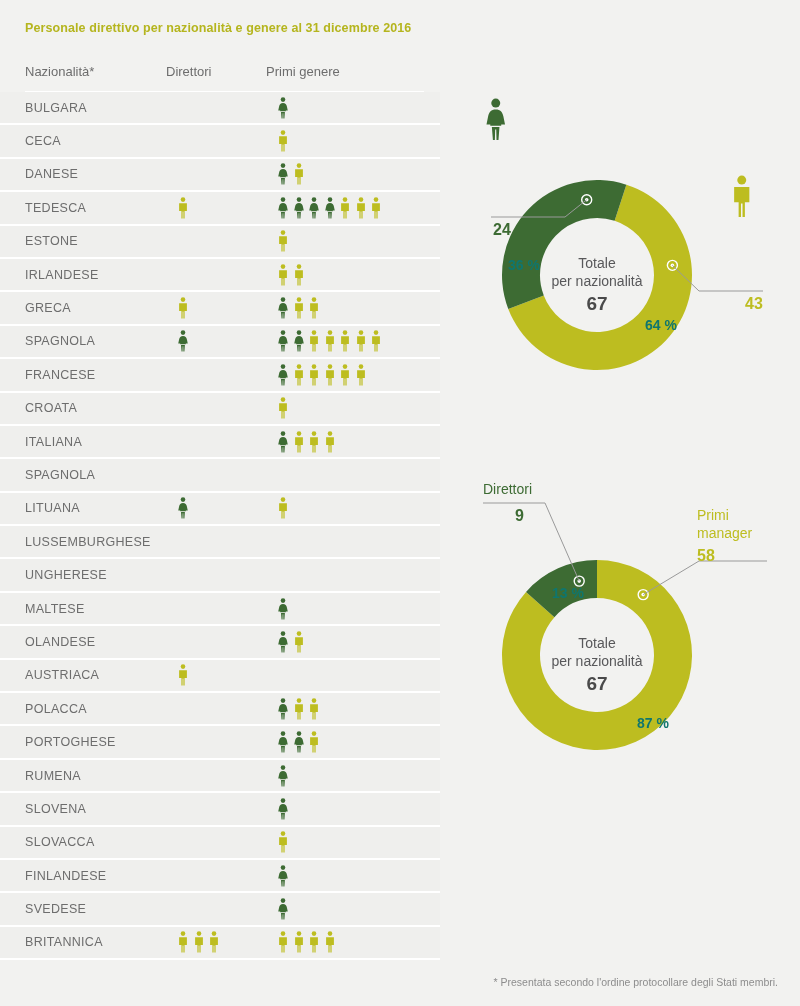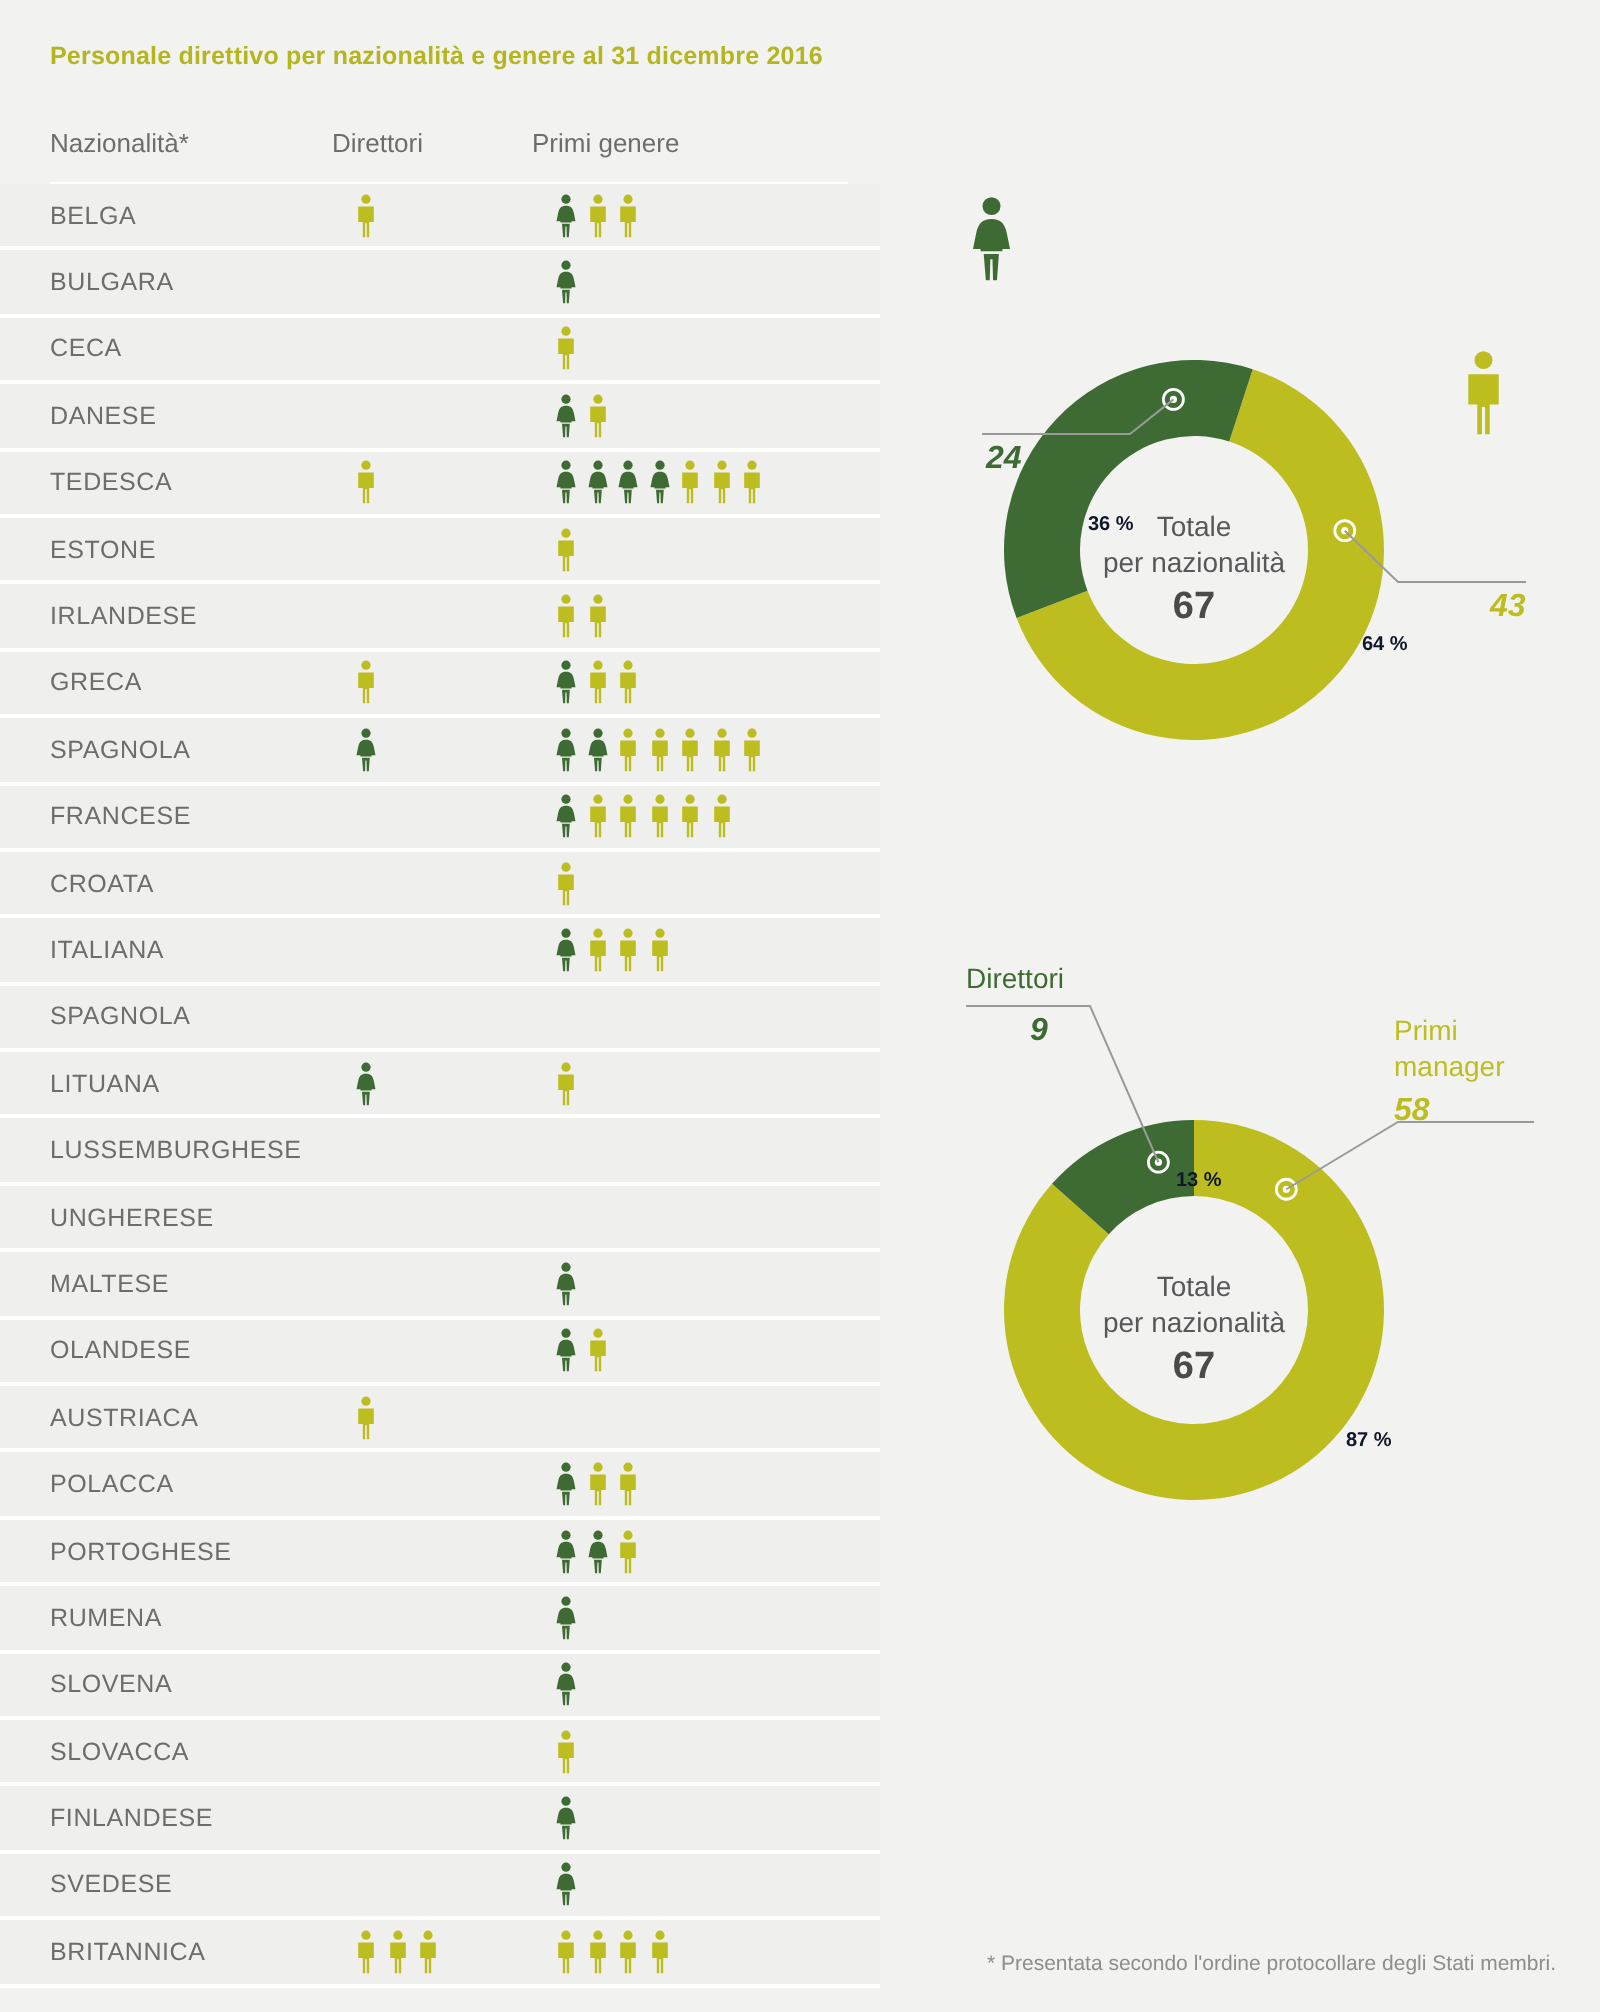--- a/index.html
+++ b/index.html
@@ -43,65 +43,42 @@
   #donut2{left:467px;top:465px;width:320px;height:340px;}
   .donut-svg{position:absolute;left:0;top:0;}
   .ctr-line1,.ctr-line2,.ctr-num{
     position:absolute;text-align:center;width:160px;left:80px;
     color:#58585a;
   }
   .ctr-line1{font-size:14px;}
   .ctr-line2{font-size:14px;}
   .ctr-num{font-size:19px;font-weight:bold;color:#4a4a4a;}
 
-  .callout-label{position:absolute;font-size:14.5px;font-weight:bold;white-space:nowrap;font-style:italic;}
+  .callout-label{position:absolute;font-size:14.5px;font-weight:bold;white-space:nowrap;}
   .callout-text{position:absolute;font-size:13.5px;white-space:nowrap;line-height:16px;}
-  .pctlab{position:absolute;font-size:10px;font-weight:bold;color:#0f172a;white-space:nowrap;margin-left:36px;}
+  .pctlab{position:absolute;font-size:14px;font-weight:bold;color:#0f766e;white-space:nowrap;}
 
   #footnote{
     position:absolute;right:22px;bottom:18px;
     font-size:10.5px;color:#8d8d8d;white-space:nowrap;
   }
 </style>
 </head>
 <body>
 
 <div id="title">Personale direttivo per nazionalità e genere al 31 dicembre 2016</div>
 
 <div id="table">
   <div class="thead">
     <div class="th c0">Nazionalità*</div>
     <div class="th c1">Direttori</div>
     <div class="th c2">Primi genere</div>
     <div class="headrule"></div>
   </div>
   <div id="rows-host">
-      <div class="row">
-        <div class="rname">BELGA</div>
-        <div class="cell dir">
-          <svg viewBox="0 0 10 22" width="10" height="22" class="fig">
-            <circle cx="5" cy="2.6" r="2.3" fill="#bdbd20"></circle>
-            <path d="M1.1 6.2 H8.9 V14 H6.6 V21.6 H5.4 V14.6 H4.6 V21.6 H3.4 V14 H1.1 Z" fill="#bdbd20"></path>
-          </svg>
-        </div>
-        <div class="cell mgr">
-          <svg viewBox="0 0 10 22" width="10" height="22" class="fig">
-            <circle cx="5" cy="2.6" r="2.3" fill="#3d6b33"></circle>
-            <path d="M5 5.9 C2.6 5.9 1.6 7.2 1.1 9.4 L0.25 13.6 H2.2 L2.2 14.2 H7.8 L7.8 13.6 H9.75 L8.9 9.4 C8.4 7.2 7.4 5.9 5 5.9 Z M3.0 14.9 H6.9 L6.4 21.6 H5.4 L5.25 16.2 H4.7 L4.55 21.6 H3.55 Z" fill="#3d6b33"></path>
-          </svg>
-          <svg viewBox="0 0 10 22" width="10" height="22" class="fig">
-            <circle cx="5" cy="2.6" r="2.3" fill="#bdbd20"></circle>
-            <path d="M1.1 6.2 H8.9 V14 H6.6 V21.6 H5.4 V14.6 H4.6 V21.6 H3.4 V14 H1.1 Z" fill="#bdbd20"></path>
-          </svg>
-          <svg viewBox="0 0 10 22" width="10" height="22" class="fig">
-            <circle cx="5" cy="2.6" r="2.3" fill="#bdbd20"></circle>
-            <path d="M1.1 6.2 H8.9 V14 H6.6 V21.6 H5.4 V14.6 H4.6 V21.6 H3.4 V14 H1.1 Z" fill="#bdbd20"></path>
-          </svg>
-        </div>
-      </div>
       <div class="row">
         <div class="rname">BULGARA</div>
         <div class="cell dir"></div>
         <div class="cell mgr">
           <svg viewBox="0 0 10 22" width="10" height="22" class="fig">
             <circle cx="5" cy="2.6" r="2.3" fill="#3d6b33"></circle>
             <path d="M5 5.9 C2.6 5.9 1.6 7.2 1.1 9.4 L0.25 13.6 H2.2 L2.2 14.2 H7.8 L7.8 13.6 H9.75 L8.9 9.4 C8.4 7.2 7.4 5.9 5 5.9 Z M3.0 14.9 H6.9 L6.4 21.6 H5.4 L5.25 16.2 H4.7 L4.55 21.6 H3.55 Z" fill="#3d6b33"></path>
           </svg>
         </div>
       </div>

